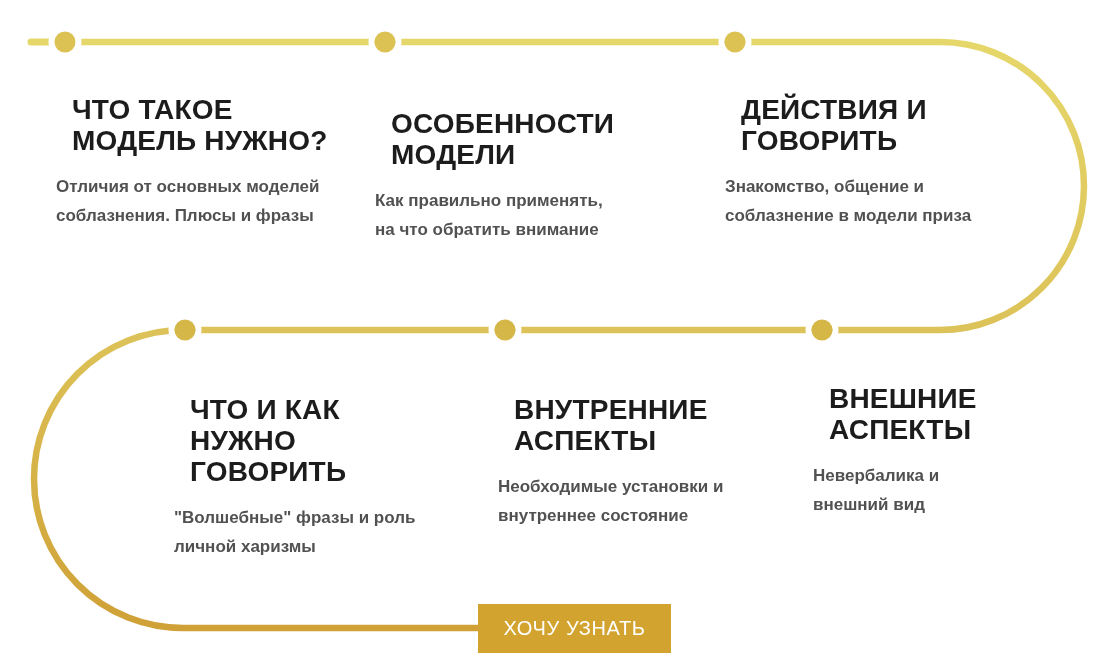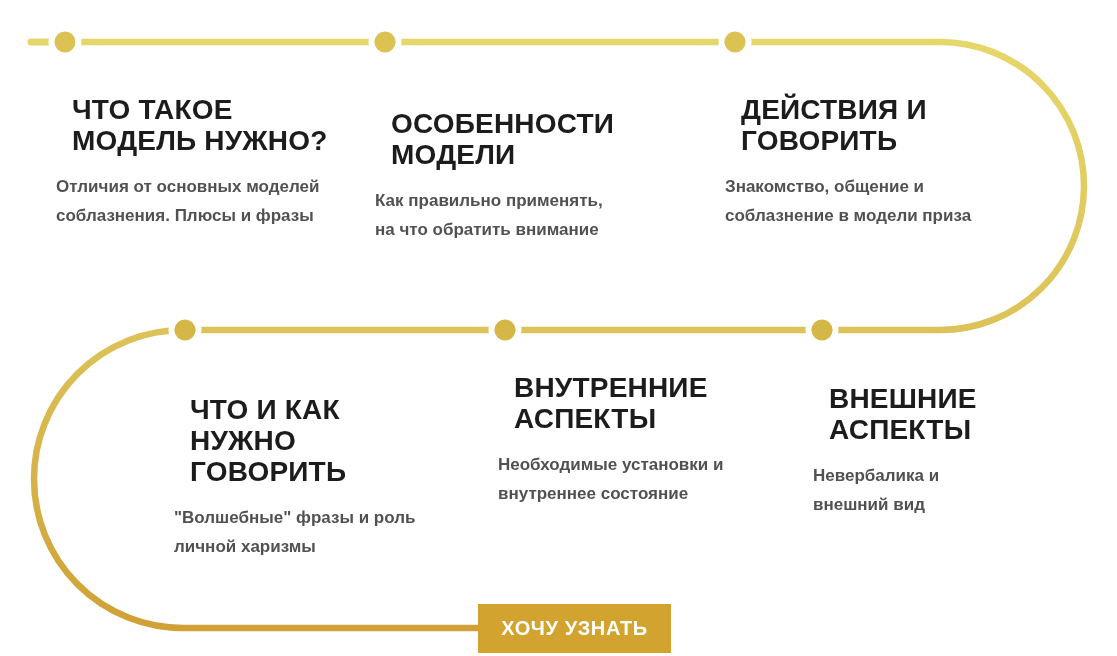--- a/index.html
+++ b/index.html
@@ -65,21 +65,21 @@
   }
   .cta {
     position: absolute;
     left: 478px;
     top: 604px;
     width: 193px;
     height: 49px;
     background: var(--cta-bg, #D2A42F);
     color: var(--cta-text, #FFFFFF);
     font-size: 20px;
-    font-weight: 700;
+    font-weight: 400;
     letter-spacing: 0.6px;
     display: flex;
     align-items: center;
     justify-content: center;
     cursor: pointer;
     user-select: none;
   }
 </style>
 </head>
 <body>
@@ -127,21 +127,21 @@
   <div class="step" style="left:725px; top:78px;">
     <h3><span>ДЕЙСТВИЯ И</span><br><span>ГОВОРИТЬ</span></h3>
     <p><span>Знакомство, общение и</span><br><span>соблазнение в модели приза</span></p>
   </div>
 
   <div class="step" style="left:174px; top:378px;">
     <h3><span>ЧТО И КАК</span><br><span>НУЖНО ГОВОРИТЬ</span></h3>
     <p><span>"Волшебные" фразы и роль</span><br><span>личной харизмы</span></p>
   </div>
 
-  <div class="step" style="left:498px; top:356px;">
+  <div class="step" style="left:498px; top:378px;">
     <h3><span>ВНУТРЕННИЕ</span><br><span>АСПЕКТЫ</span></h3>
     <p><span>Необходимые установки и</span><br><span>внутреннее состояние</span></p>
   </div>
 
   <div class="step" style="left:813px; top:367px;">
     <h3><span>ВНЕШНИЕ</span><br><span>АСПЕКТЫ</span></h3>
     <p><span>Невербалика и</span><br><span>внешний вид</span></p>
   </div>
 
   <div class="cta">ХОЧУ УЗНАТЬ</div>

